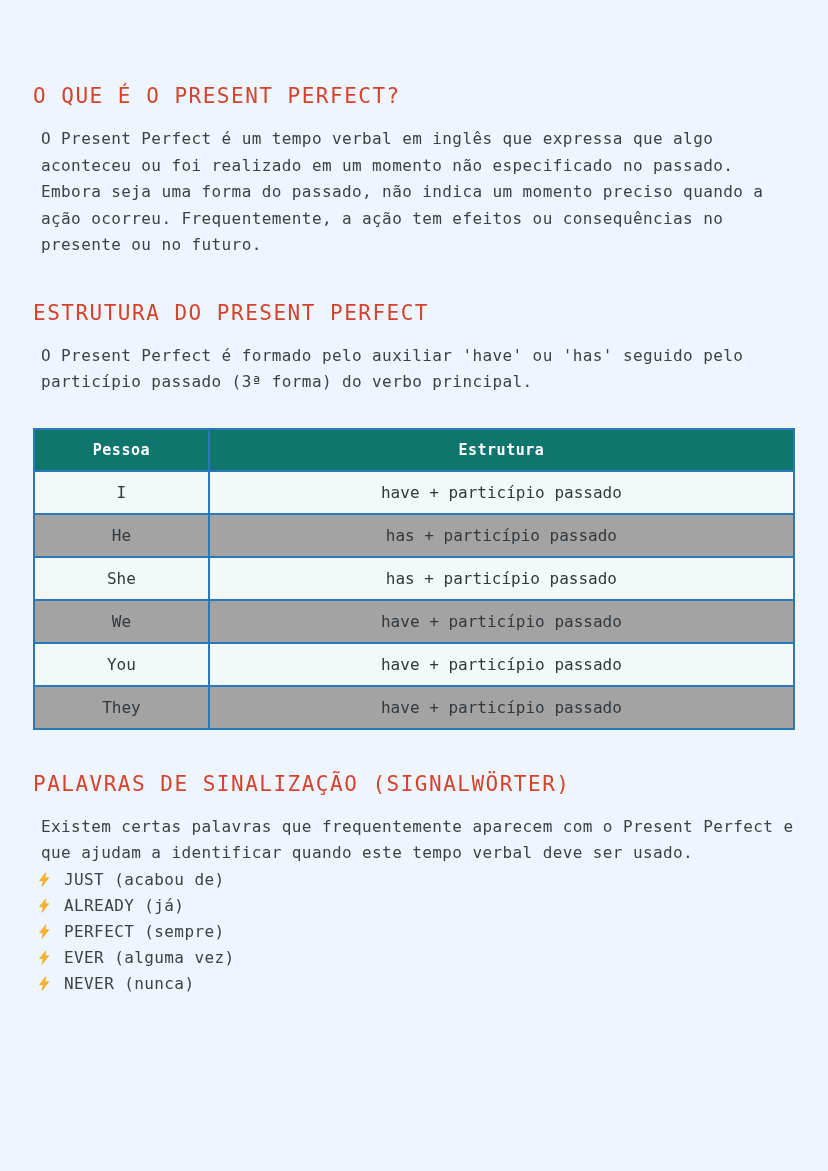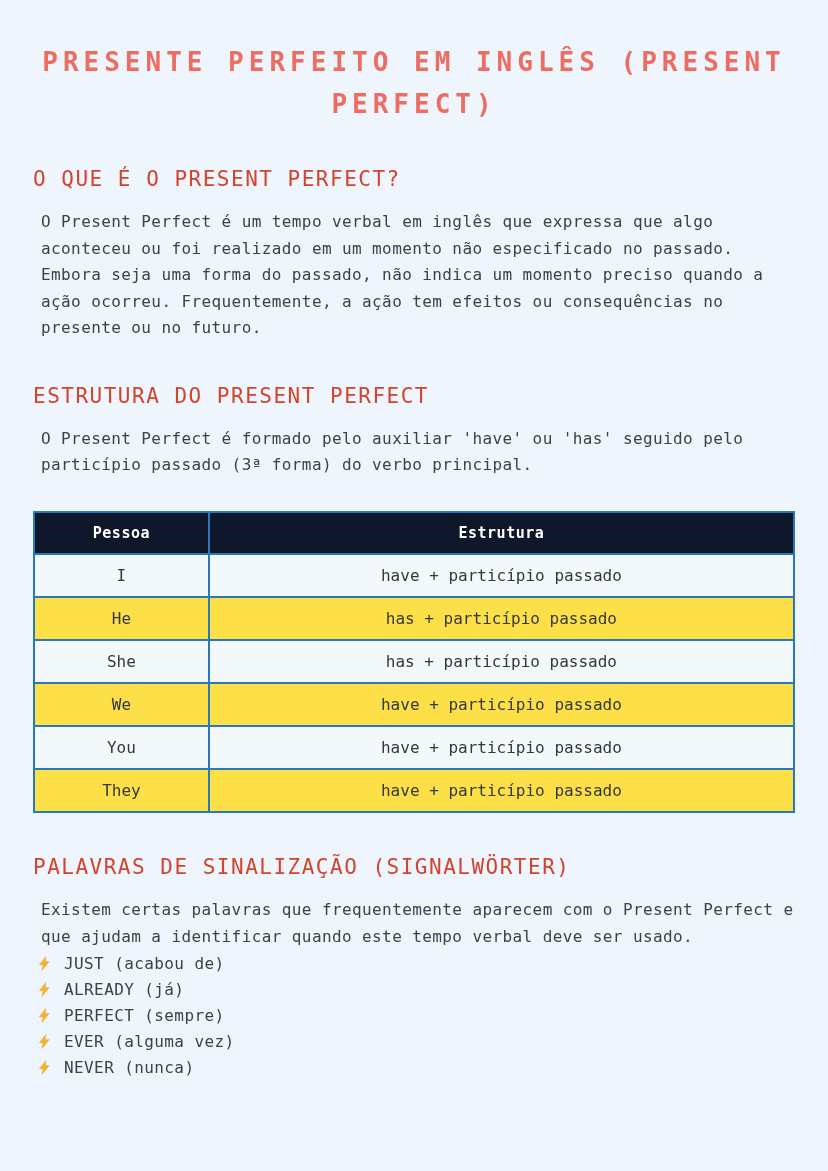--- a/index.html
+++ b/index.html
@@ -50,28 +50,28 @@
     border: 2px solid #2878ba;
     font-size: 16px;
   }
   .structure-table th,
   .structure-table td {
     border: 2px solid #2878ba;
     text-align: center;
     padding: 11px 8px;
   }
   .structure-table th {
-    background: #0f172a;
+    background: #0f766e;
     color: #ffffff;
     font-weight: 700;
     font-size: 15px;
     letter-spacing: 0.5px;
   }
   .col-person { width: 23%; }
-  .structure-table td { color: #33383d; background: #fde047; }
+  .structure-table td { color: #33383d; background: #a3a3a3; }
   .structure-table tbody tr:nth-child(odd) td { background: #f3f8fb; }
   .signal-list {
     list-style: none;
     margin: 0 0 0 0;
     padding: 0 0 0 4px;
   }
   .signal-list li {
     display: flex;
     align-items: center;
     gap: 12px;
@@ -86,21 +86,20 @@
     height: 17px;
     flex: 0 0 auto;
   }
   .bolt svg { width: 100%; height: 100%; }
 </style>
 </head>
 <body>
 
 <div class="page">
 
-  <h1 class="main-title">PRESENTE PERFEITO EM INGLÊS (PRESENT PERFECT)</h1>
 
   <section>
     <h2 class="section-heading">O QUE É O PRESENT PERFECT?</h2>
     <p class="body-text">O Present Perfect é um tempo verbal em inglês que expressa que algo aconteceu ou foi realizado em um momento não especificado no passado. Embora seja uma forma do passado, não indica um momento preciso quando a ação ocorreu. Frequentemente, a ação tem efeitos ou consequências no presente ou no futuro.</p>
   </section>
 
   <section>
     <h2 class="section-heading">ESTRUTURA DO PRESENT PERFECT</h2>
     <p class="body-text">O Present Perfect é formado pelo auxiliar 'have' ou 'has' seguido pelo particípio passado (3ª forma) do verbo principal.</p>
 

